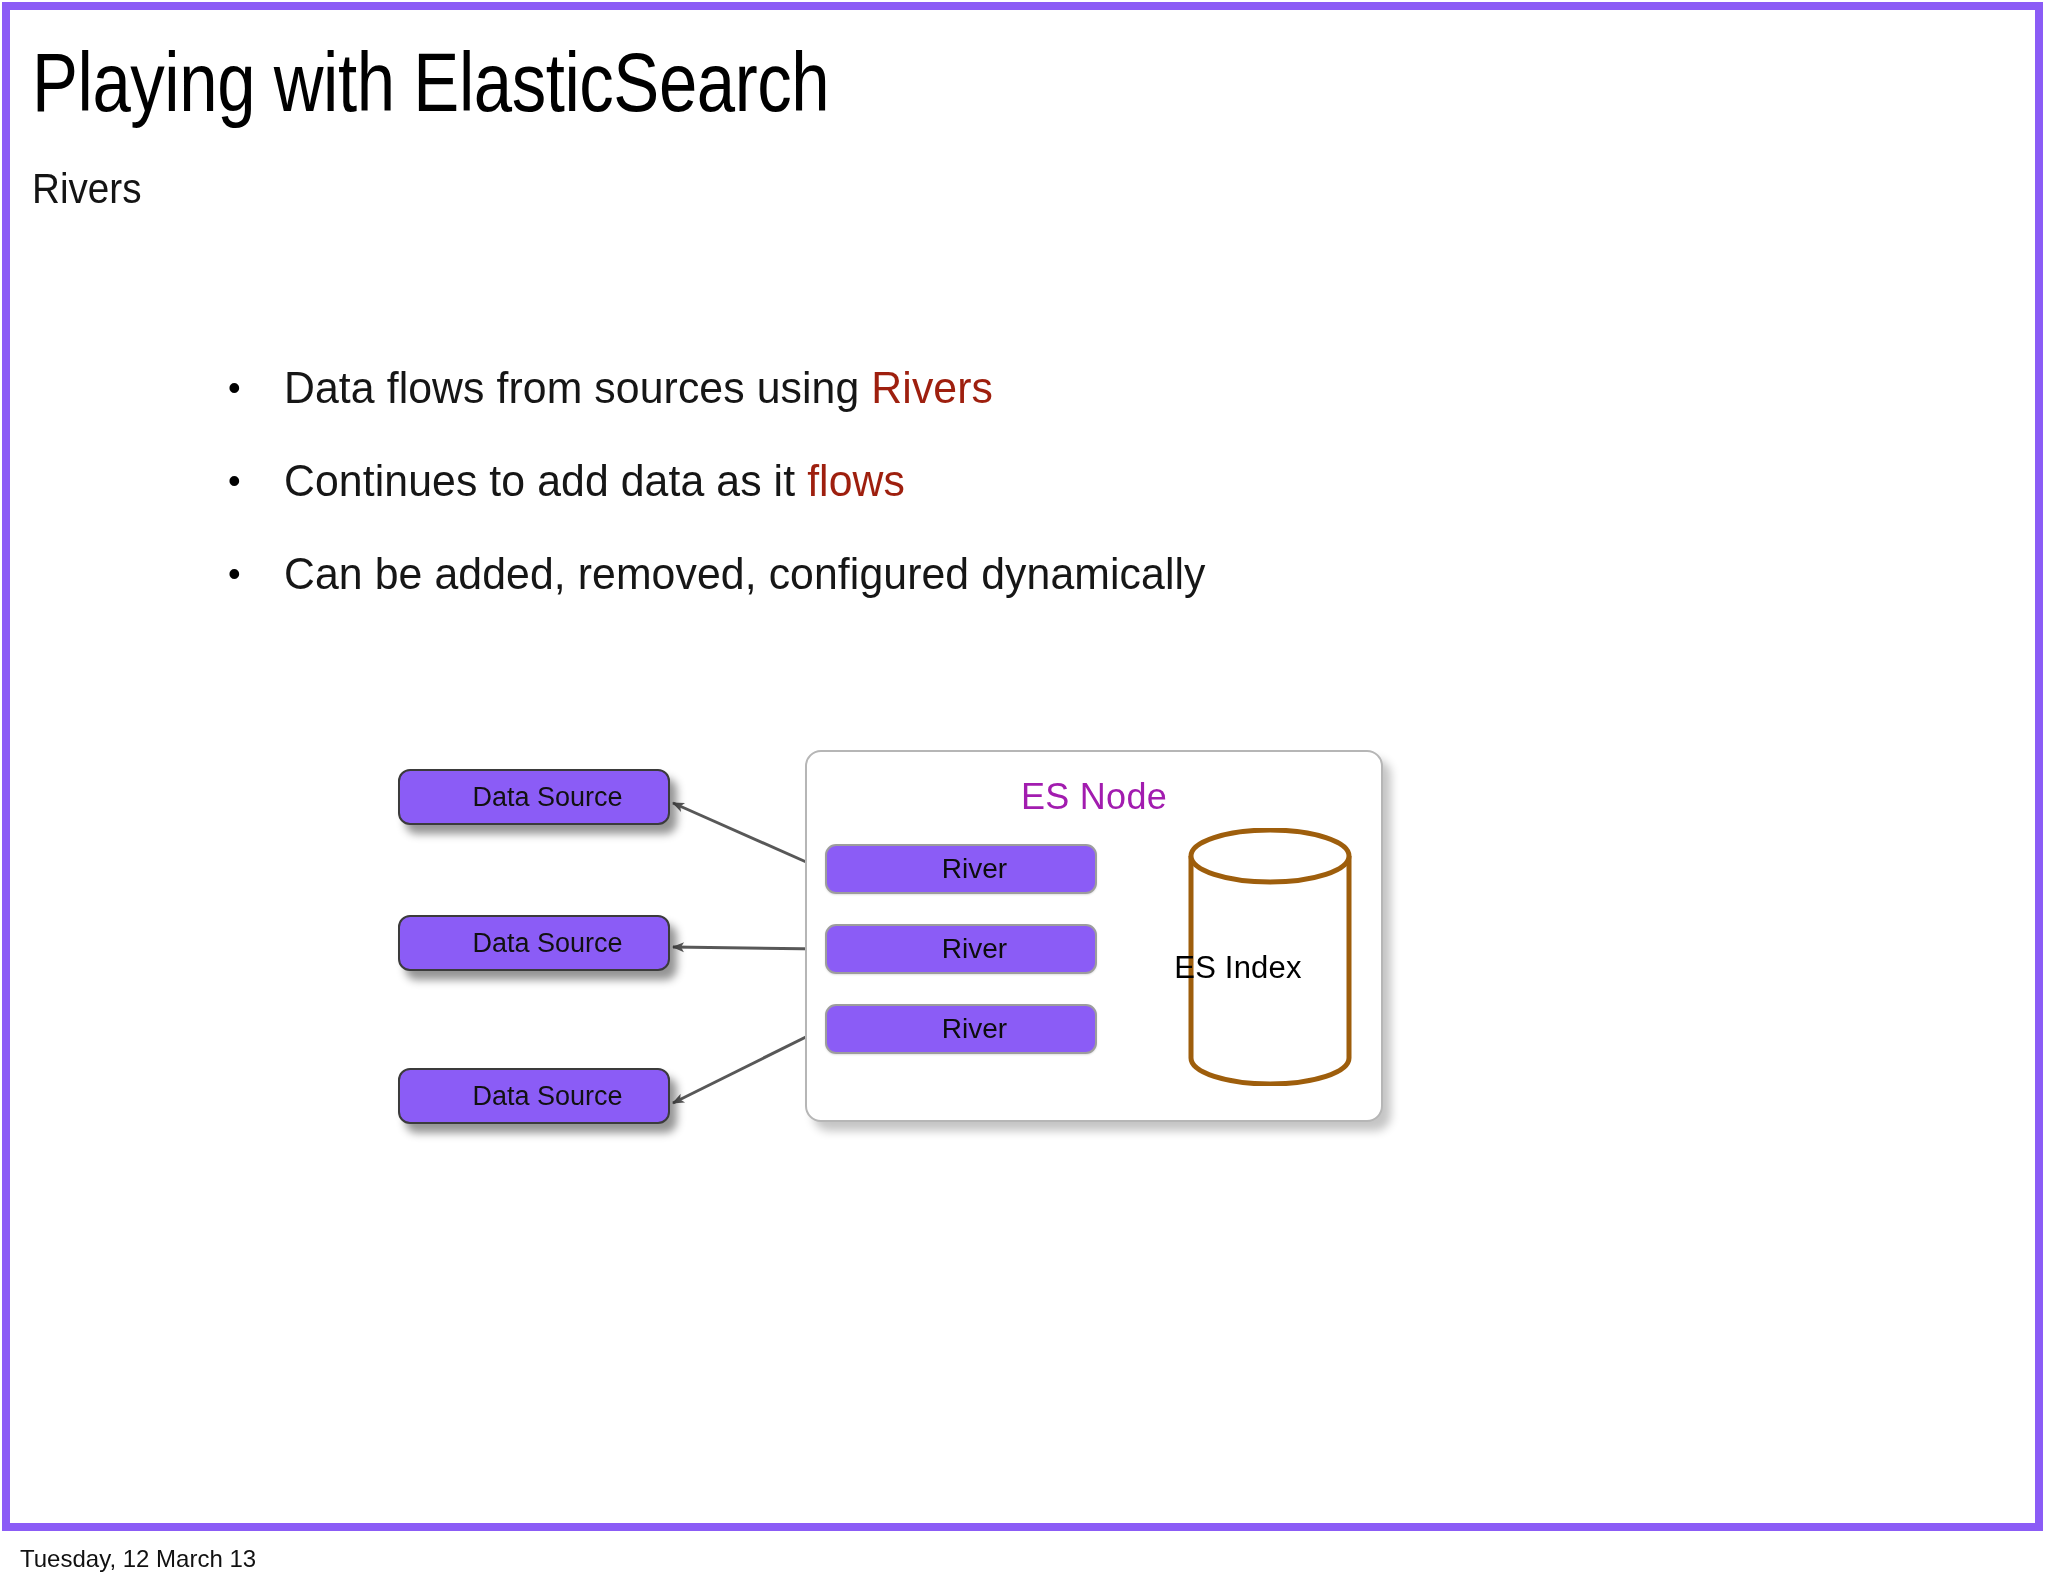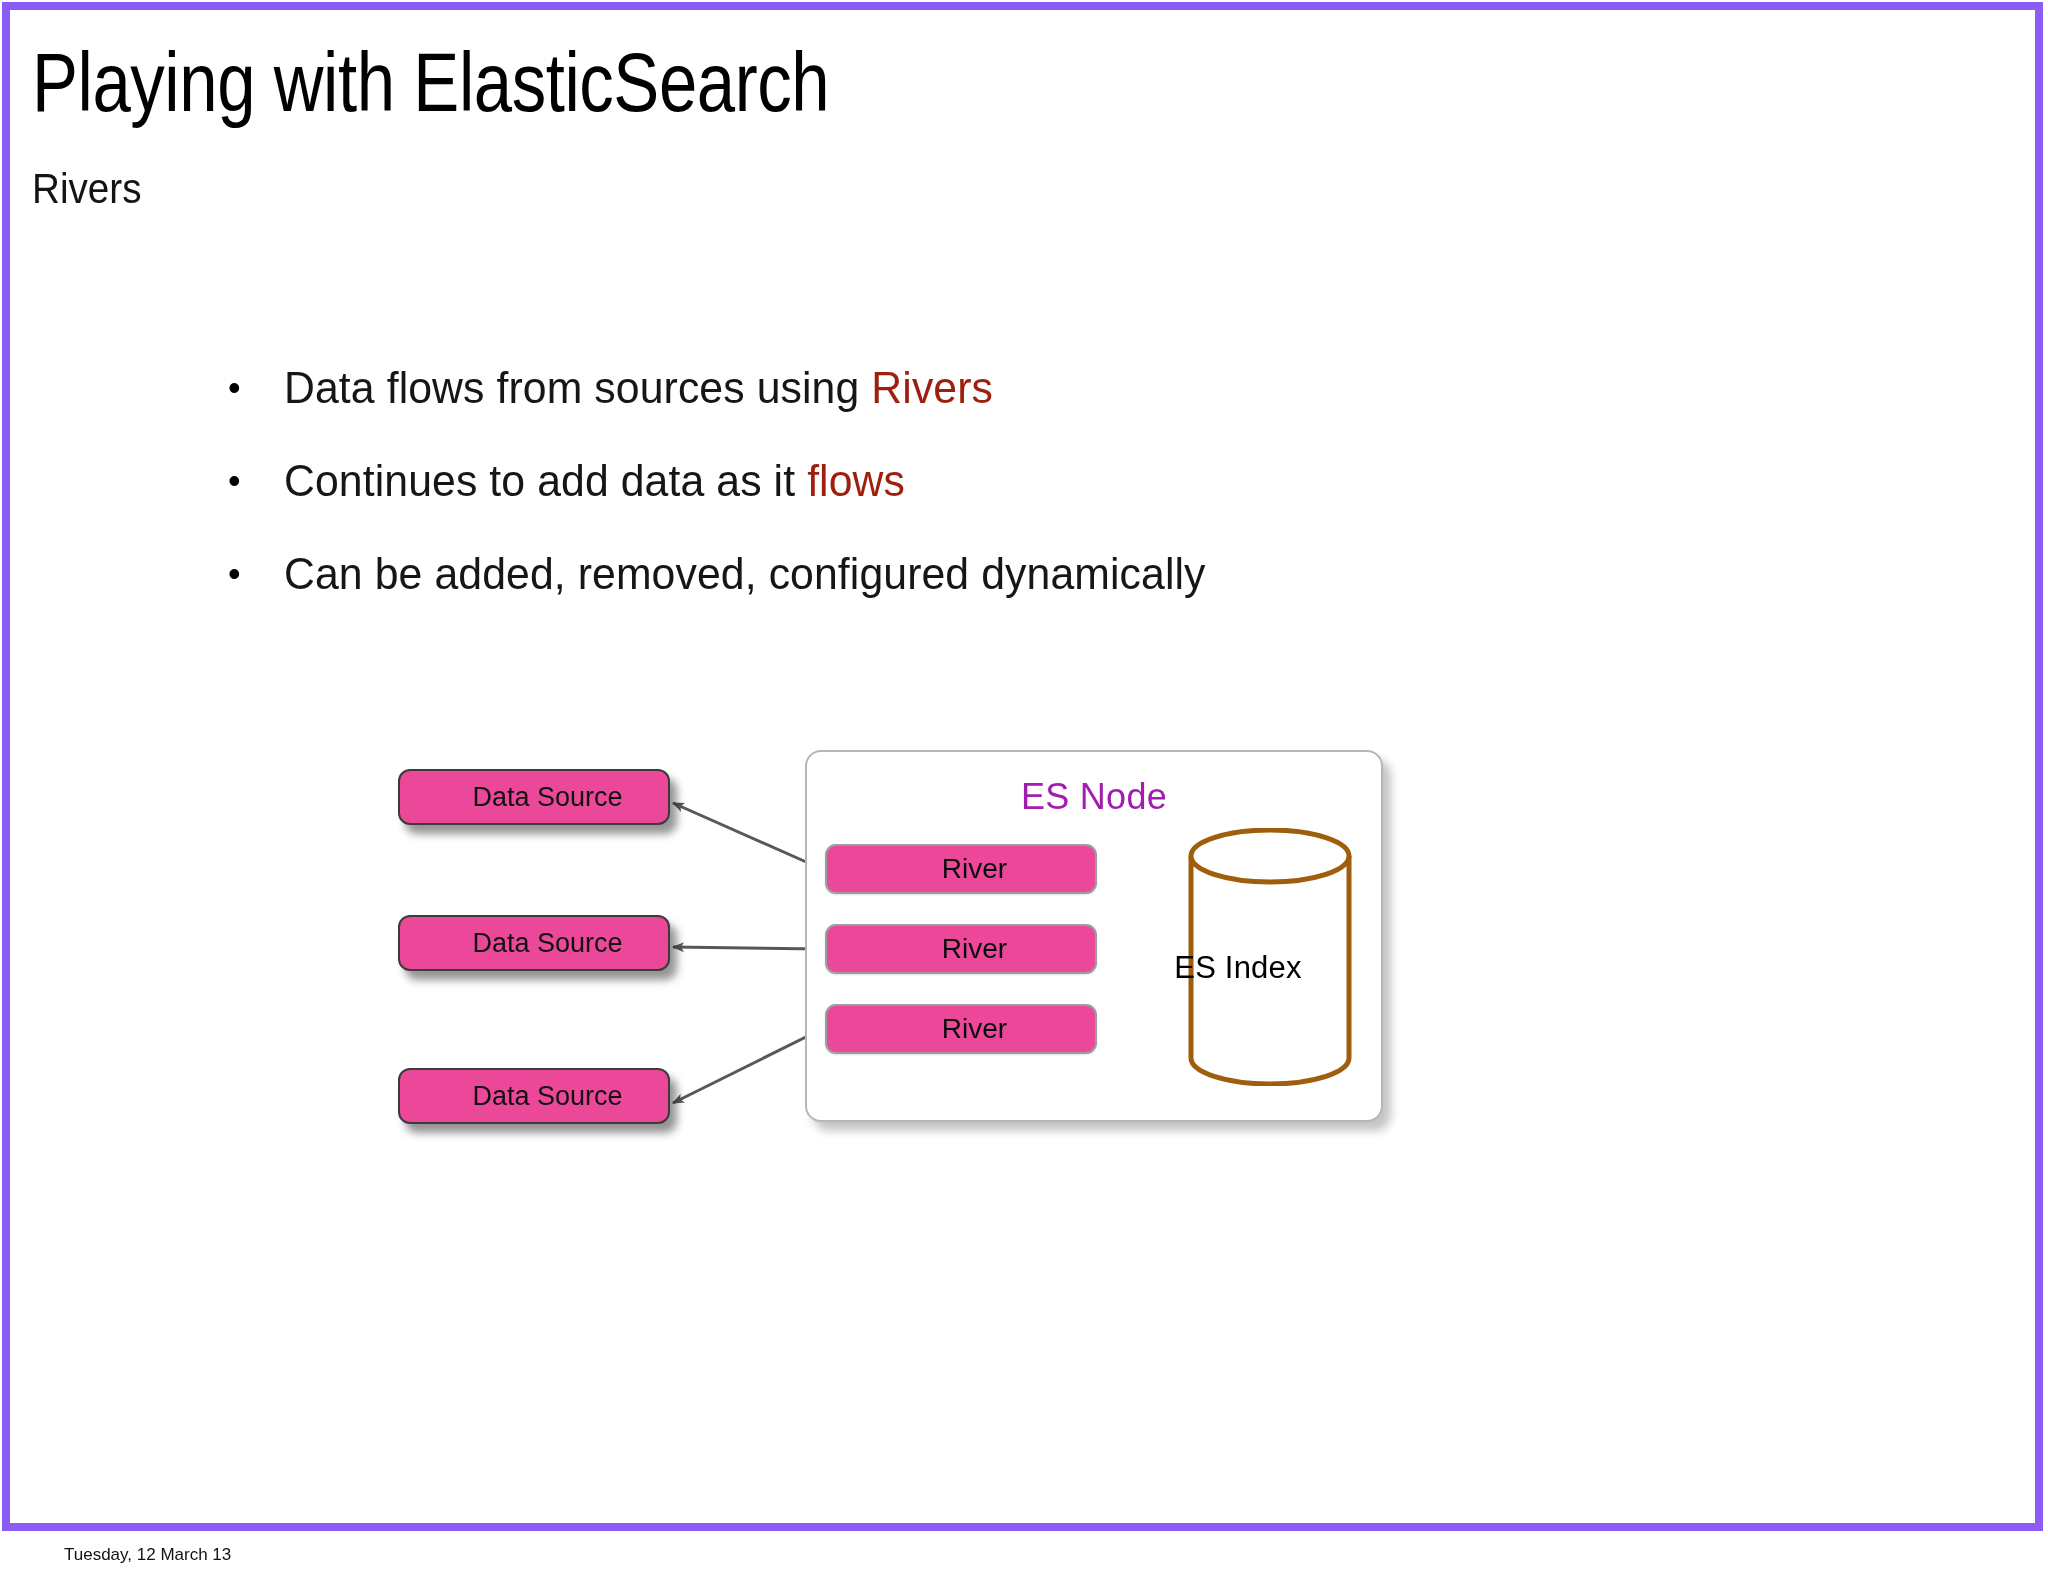--- a/index.html
+++ b/index.html
@@ -100,21 +100,21 @@
     top: 0;
     width: 2041px;
     height: 1529px;
     pointer-events: none;
   }
   #diagram > * { pointer-events: auto; }
 
   .node-box {
     position: absolute;
     box-sizing: border-box;
-    background: #ec4899;
+    background: #8b5cf6;
     display: flex;
     align-items: center;
     justify-content: center;
     padding-left: 27px;
   }
 
   
   .ds-box {
     width: 272px;
     height: 56px;
@@ -189,25 +189,24 @@
     width: 2041px;
     height: 1529px;
     pointer-events: none;
   }
 
   
   #footer {
     position: absolute;
     left: 20px;
     top: 1545px;
-    font-size: 17px;
+    font-size: 24px;
     color: #111111;
     font-weight: 400;
     white-space: nowrap;
-    margin-left: 44px;
   }
 </style>
 </head>
 <body>
 
 <div id="slide">
 
   <div id="title">Playing with ElasticSearch</div>
   <div id="subtitle">Rivers</div>
 

